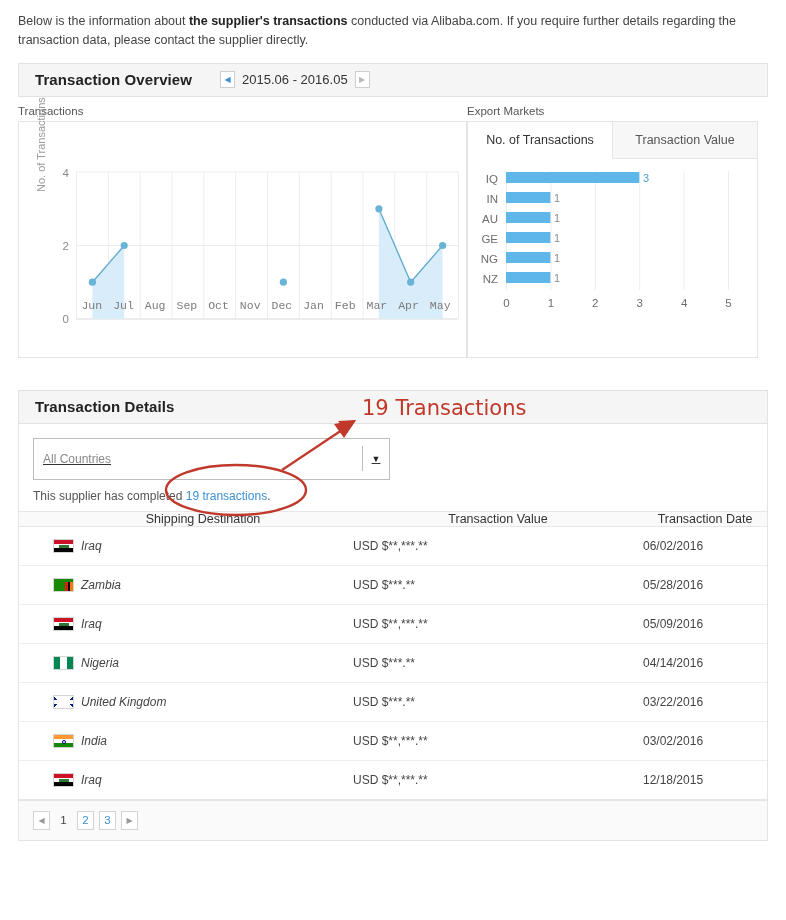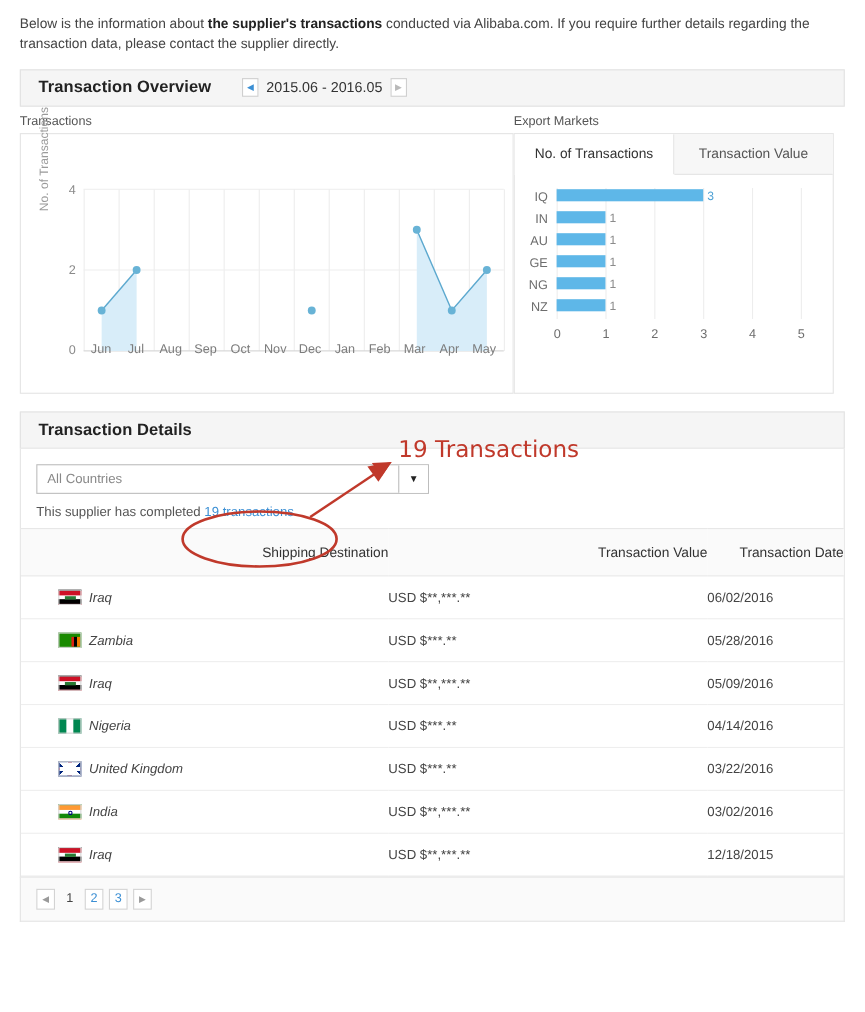--- a/index.html
+++ b/index.html
@@ -112,22 +112,23 @@
     left: 30px;
     width: 20px;
     text-align: right;
     font-size: 11.5px;
     color: #8a8a8a;
   }
   .xaxis-labels {
     position: absolute;
     left: 57px;
     right: 10px;
-    top: 190px;
-    display: flex;
+    top: 177px;
+    display: flex;
+    font-family: Liberation Mono, monospace;
   }
   .xaxis-labels span {
     flex: 1;
     text-align: center;
     font-size: 11.5px;
     color: #7c7c7c;
   }
 
   
   .tabs {
@@ -162,26 +163,27 @@
   .details-body {
     margin: 0 18px;
     border: 1px solid #e4e4e4;
     border-top: none;
     background: #fff;
     box-sizing: border-box;
   }
   .filter-zone { padding: 14px 14px 8px 14px; }
   .country-select {
     width: 357px;
-    height: 27px;
+    height: 42px;
     border: 1px solid #bdbdbd;
     display: flex;
     align-items: center;
     box-sizing: border-box;
     background: #fff;
+    text-decoration: underline;
   }
   .country-select .val {
     flex: 1;
     padding-left: 9px;
     font-size: 12px;
     color: #888;
   }
   .select-arrow {
     width: 26px;
     height: 25px;
@@ -199,25 +201,25 @@
     color: #555;
   }
   .summary .count { color: #3b8fd4; }
 
   table.tx {
     width: 100%;
     border-collapse: collapse;
     font-size: 12px;
   }
   table.tx th {
-    text-align: right;
+    text-align: center;
     font-weight: normal;
     color: #333;
     font-size: 12.5px;
-    padding: 14px 0;
+    padding: 0 0;
     background: #fafafa;
     border-top: 1px solid #e7e7e7;
     border-bottom: 1px solid #e7e7e7;
   }
   table.tx td {
     padding: 12px 0;
     border-bottom: 1px solid #eeeeee;
     color: #444;
     vertical-align: middle;
   }
@@ -470,21 +472,21 @@
           <text x="127.3" y="148" text-anchor="middle" font-family="Liberation Sans, sans-serif" font-size="11.5" fill="#6d6d6d">2</text>
           <text x="171.7" y="148" text-anchor="middle" font-family="Liberation Sans, sans-serif" font-size="11.5" fill="#6d6d6d">3</text>
           <text x="216.1" y="148" text-anchor="middle" font-family="Liberation Sans, sans-serif" font-size="11.5" fill="#6d6d6d">4</text>
           <text x="260.5" y="148" text-anchor="middle" font-family="Liberation Sans, sans-serif" font-size="11.5" fill="#6d6d6d">5</text>
         </svg>
       </div>
     </div>
   </div>
 </div>
 
-<div class="section-bar" style="margin-top:16px;">
+<div class="section-bar" style="margin-top:32px;">
   <div class="section-title">Transaction Details</div>
 </div>
 
 <div class="details-body">
   <div class="filter-zone">
     <div class="country-select">
       <div class="val">All Countries</div>
       <div class="select-arrow">▼</div>
     </div>
     <div class="summary">

